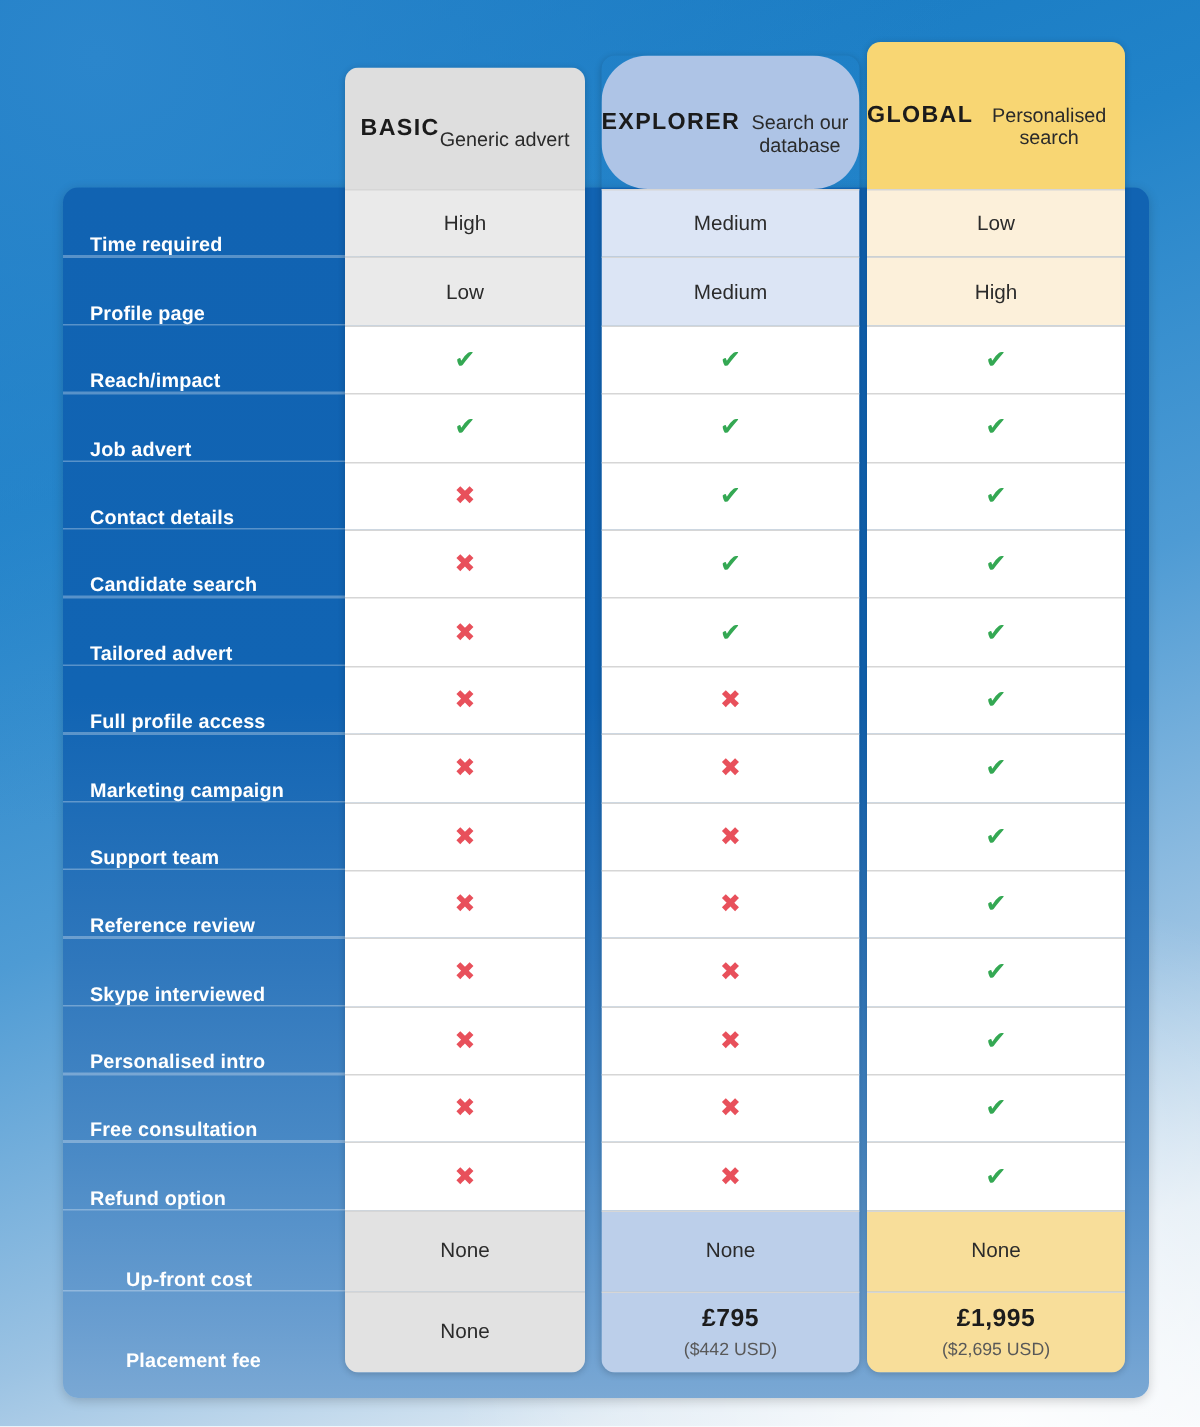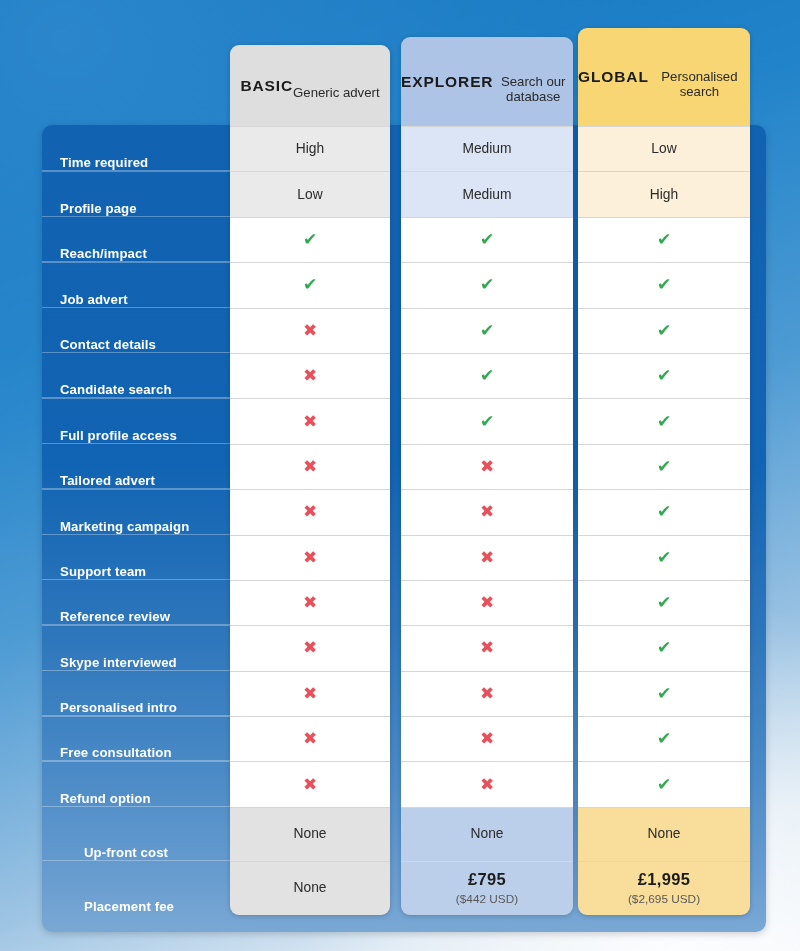--- a/index.html
+++ b/index.html
@@ -97,21 +97,21 @@
   .plan.explorer { left: 171px; width: 172px; top: 37px; }
   .plan.global   { left: 348px; width: 172px; top: 28px; }
 
   .plan-head {
     display: flex;
     align-items: center;
     justify-content: center;
     text-align: center;
   }
   .plan.basic    .plan-head { height: 81px;  background: #dedede; }
-  .plan.explorer .plan-head { height: 89px;  background: #aec4e6; }
+  .plan.explorer .plan-head { height: 89px;  background: #aec4e6; border-radius: 31px; }
   .plan.global   .plan-head { height: 98px;  background: #f8d673; }
 
   .plan-name {
     font-size: 15.5px;
     font-weight: bold;
     color: #1b1b1b;
     letter-spacing: 0.9px;
   }
   .plan-tagline {
     margin-top: 14px;
@@ -187,24 +187,24 @@
         <div class="feature-row">
           <span>Job advert</span>
         </div>
         <div class="feature-row">
           <span>Contact details</span>
         </div>
         <div class="feature-row">
           <span>Candidate search</span>
         </div>
         <div class="feature-row">
+          <span>Tailored advert</span>
+        </div>
+        <div class="feature-row">
           <span>Full profile access</span>
-        </div>
-        <div class="feature-row">
-          <span>Tailored advert</span>
         </div>
         <div class="feature-row">
           <span>Marketing campaign</span>
         </div>
         <div class="feature-row">
           <span>Support team</span>
         </div>
         <div class="feature-row">
           <span>Reference review</span>
         </div>

